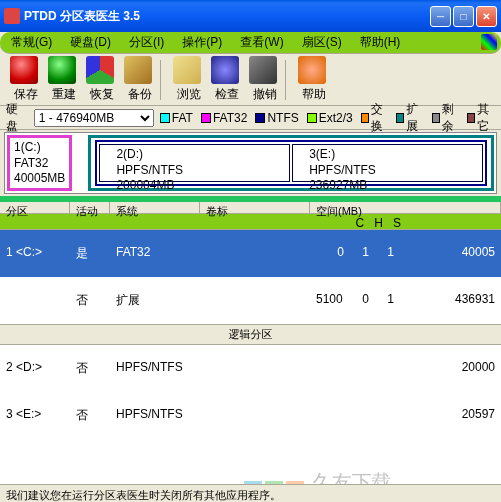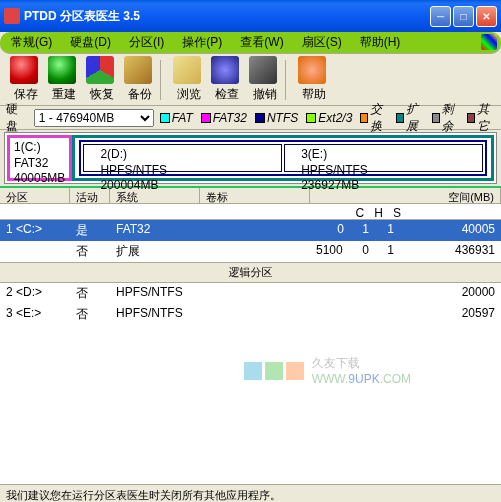--- a/index.html
+++ b/index.html
@@ -21,36 +21,36 @@
 .i2{background:radial-gradient(circle at 40% 30%,#8f8,#080 60%,#040);border-radius:50%;}
 .i3{background:conic-gradient(#d33 0 120deg,#3a3 120deg 240deg,#33d 240deg);border-radius:50%;}
 .i4{background:linear-gradient(135deg,#e0c060,#a07020);border-radius:3px;}
 .i5{background:linear-gradient(135deg,#f0d070,#c09030);border-radius:3px;}
 .i6{background:linear-gradient(135deg,#f0e090,#d0b050);border-radius:3px;}
 .i7{background:radial-gradient(circle,#88f,#228);border-radius:50%;}
 .i8{background:linear-gradient(135deg,#888,#333);border-radius:50%;}
 .i9{background:radial-gradient(circle,#fa8,#d60);border-radius:50%;}
 .diskbar{background:#ece9d8;padding:3px 6px;display:flex;align-items:center;gap:6px;border-bottom:1px solid #aca899;height:24px;}
 .diskbar select{font-size:12px;height:18px;flex:0 0 120px;}
-.legend{display:flex;gap:8px;font-size:11px;align-items:center;font-style:italic;}
+.legend{display:flex;gap:8px;font-size:11px;align-items:center;}
 .lgitem{display:flex;align-items:center;gap:2px;}
 .lgbox{width:10px;height:10px;border:1px solid #000;}
-.diskmap{background:#fff;border:1px solid #888;margin:2px 4px;height:52px;display:flex;padding:2px;gap:0;}
+.diskmap{background:#fff;border:1px solid #888;margin:2px 4px;height:62px;display:flex;padding:2px;gap:16px;}
 .part{border:3px solid;padding:2px 4px;font-size:10px;line-height:1.3;}
 .part.p1{border-color:#e040d0;flex:0 0 52px;}
 .part.p2{border-color:#008080;flex:1;background:#fff;position:relative;}
 .part.p2 .inner{border:2px solid #000088;height:100%;padding:2px;display:flex;gap:2px;}
 .part.sub{border:1px solid #004;padding:2px 16px;}
 .part.sub1{flex:1;}
 .part.sub2{flex:1;}
-.tablehead{background:#ece9d8;display:flex;border-top:2px solid #22c55e;border-bottom:1px solid #aca899;height:18px;}
+.tablehead{background:#ece9d8;display:flex;border-top:6px solid #22c55e;border-bottom:1px solid #aca899;height:18px;}
 .th{padding:2px 6px;border-right:1px solid #aca899;font-size:11px;}
-.subhead{background:#ffffff;display:flex;justify-content:flex-end;padding:2px 20px 2px 0;gap:20px;border-bottom:1px solid #aca899;height:16px;font-size:11px;}
+.subhead{background:#84cc16;display:flex;justify-content:flex-end;padding:2px 20px 2px 0;gap:20px;border-bottom:1px solid #aca899;height:16px;font-size:11px;}
 .rows{background:#fff;min-height:30px;}
-.row{display:flex;padding:1px 0;font-size:11px;}
+.row{display:flex;padding:14px 0;font-size:11px;}
 .row.sel{background:#316ac5;color:#fff;}
 .cell{padding:1px 6px;}
 .section-title{background:#ece9d8;text-align:center;padding:2px;border-top:1px solid #aca899;border-bottom:1px solid #aca899;font-size:11px;}
 .mainarea{background:#fff;height:220px;position:relative;}
 .watermark{position:absolute;right:90px;top:30px;opacity:0.5;display:flex;align-items:center;gap:8px;}
 .wm-logo{display:flex;gap:3px;}
 .wm-sq{width:18px;height:18px;}
 .wm-txt{color:#888;font-size:14px;}
 .wm-txt .g{color:#6a6;}.wm-txt .r{color:#1d4ed8;}
 .status{position:absolute;bottom:0;left:0;right:0;background:#ece9d8;border-top:1px solid #aca899;padding:3px 6px;font-size:11px;height:18px;}
@@ -175,21 +175,21 @@
       </div>
     </div>
   </div>
 </div>
 
 <div class="tablehead">
   <div class="th" style="width:70px">分区</div>
   <div class="th" style="width:40px">活动</div>
   <div class="th" style="width:90px">系统</div>
   <div class="th" style="width:110px">卷标</div>
-  <div class="th" style="flex:1;text-align:right">空间(MB)</div>
+  <div class="th" style="flex:1;text-align:left">空间(MB)</div>
 </div>
 <div class="subhead">
   <span style="margin-right:80px"><span>C</span>&nbsp;&nbsp;&nbsp;<span>H</span>&nbsp;&nbsp;&nbsp;<span>S</span></span>
 </div>
 <div class="rows">
   <div class="row sel">
     <div class="cell" style="width:70px">1 &lt;C:&gt;</div>
     <div class="cell" style="width:40px">是</div>
     <div class="cell" style="width:90px">FAT32</div>
     <div class="cell" style="width:110px"></div>
@@ -226,19 +226,19 @@
 </div>
 
 <div class="mainarea">
   <div class="watermark">
     <div class="wm-logo">
       <div class="wm-sq" style="background:#5bd"></div>
       <div class="wm-sq" style="background:#6c6"></div>
       <div class="wm-sq" style="background:#f95"></div>
     </div>
     <div class="wm-txt">
-      <div style="font-size:12px">久友下载</div>
+      <div style="font-size:20px">久友下载</div>
       <div style="font-size:10px"><span class="g">WWW.</span><span class="r">9UPK</span><span class="g">.COM</span></div>
     </div>
   </div>
 </div>
 
 <div class="status">我们建议您在运行分区表医生时关闭所有其他应用程序。</div>
 
 </body></html>

